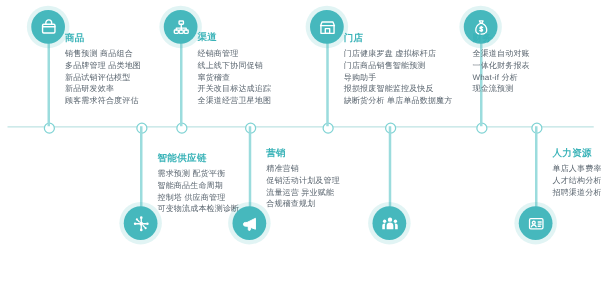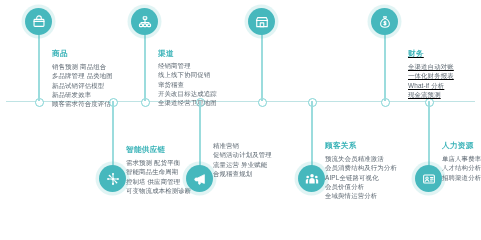--- a/index.html
+++ b/index.html
@@ -29,21 +29,21 @@
   
   .badge{
     position:absolute;width:27px;height:27px;border-radius:50%;
     background:#46b8bd;
     display:flex;align-items:center;justify-content:center;
     box-shadow:0 0 0 3.5px rgba(70,184,189,0.16);
   }
   .badge svg{display:block;}
 
   
-  .group{position:absolute;margin-top:23px;}
+  .group{position:absolute;}
   .g-title{
     font-size:7.6px;font-weight:bold;color:#3ab3b8;
     letter-spacing:.3px;line-height:10px;margin:0 0 3px 0;
     white-space:nowrap;
   }
   .g-item{
     font-size:6.4px;color:#5b6670;line-height:9.3px;
     white-space:nowrap;letter-spacing:.15px;
   }
 </style>
@@ -100,30 +100,38 @@
   </div>
 
   <div class="stem" style="left:261px;top:30px;height:71px;"></div>
   <div class="badge" style="left:248px;top:8px;">
     <svg width="14" height="14" viewBox="0 0 24 24" fill="none" stroke="#ffffff" stroke-width="1.9" stroke-linecap="round" stroke-linejoin="round">
       <path d="M3 9.5h18v10.5H3z"></path>
       <path d="M2.5 9.5 4.5 4.5h15l2 5"></path>
       <rect x="9" y="13.5" width="6" height="6.5"></rect>
     </svg>
   </div>
+  <div class="group" style="left:275px;top:26px;">
+    <div class="g-title">门店</div>
+    <div class="g-item">门店健康罗盘    虚拟标杆店</div>
+    <div class="g-item">门店商品销售智能预测</div>
+    <div class="g-item">导购助手</div>
+    <div class="g-item">报损报废智能监控及快反</div>
+    <div class="g-item">缺断货分析    单店单品数据魔方</div>
+  </div>
 
   <div class="stem" style="left:384px;top:30px;height:71px;"></div>
   <div class="badge" style="left:371px;top:8px;">
     <svg width="14" height="14" viewBox="0 0 24 24" fill="none" stroke="#ffffff" stroke-width="1.8" stroke-linecap="round" stroke-linejoin="round">
       <path d="M9.5 3h5l-1.6 3.2h-1.8z"></path>
       <path d="M12.9 6.2c4 1.8 6.6 5.6 6.6 9.4 0 3-2.4 5.4-7.5 5.4s-7.5-2.4-7.5-5.4c0-3.8 2.6-7.6 6.6-9.4"></path>
       <path d="M12 10.5v7M13.9 12.1c-.5-.5-1.2-.8-1.9-.8-1 0-1.8.6-1.8 1.4s.7 1.2 1.8 1.4c1.1.2 1.9.6 1.9 1.5s-.8 1.4-1.9 1.4c-.8 0-1.5-.3-2-.8"></path>
     </svg>
   </div>
-  <div class="group" style="left:408px;top:26px;text-decoration:underline;">
+  <div class="group" style="left:378px;top:26px;">
     <div class="g-title">财务</div>
     <div class="g-item">全渠道自动对账</div>
     <div class="g-item">一体化财务报表</div>
     <div class="g-item">What-if 分析</div>
     <div class="g-item">现金流预测</div>
   </div>
 
   <div class="stem" style="left:112px;top:101px;height:66px;"></div>
   <div class="badge" style="left:99px;top:165px;">
     <svg width="14" height="14" viewBox="0 0 24 24" fill="none" stroke="#ffffff" stroke-width="1.8" stroke-linecap="round">
@@ -147,45 +155,38 @@
 
   <div class="stem" style="left:199px;top:101px;height:66px;"></div>
   <div class="badge" style="left:186px;top:165px;">
     <svg width="14" height="14" viewBox="0 0 24 24" fill="#ffffff" stroke="#ffffff" stroke-width="1.3" stroke-linejoin="round">
       <path d="M19.5 4.5 8 10.2v5.1l11.5 4.2z"></path>
       <path d="M8 10.2H5.6a2.3 2.3 0 0 0 0 5.1H8z"></path>
       <path d="M9.6 16.2v3.6c0 .8.7 1.4 1.5 1.4s1.5-.6 1.5-1.4v-2.4z"></path>
     </svg>
   </div>
   <div class="group" style="left:213px;top:118px;">
+    <div class="g-title">营销</div>
     <div class="g-item">精准营销</div>
     <div class="g-item">促销活动计划及管理</div>
     <div class="g-item">流量运营    异业赋能</div>
     <div class="g-item">合规稽查规划</div>
   </div>
 
   <div class="stem" style="left:311px;top:101px;height:66px;"></div>
   <div class="badge" style="left:298px;top:165px;">
     <svg width="14" height="14" viewBox="0 0 24 24" fill="#ffffff" stroke="none">
       <circle cx="12" cy="6.4" r="3"></circle>
       <path d="M12 10.3c-2.7 0-4.6 1.7-4.6 4.2v5.2h9.2v-5.2c0-2.5-1.9-4.2-4.6-4.2z"></path>
       <circle cx="4.6" cy="8.6" r="2.3"></circle>
       <path d="M4.6 11.8c-1.9 0-3.2 1.2-3.2 3v4.9h3.6v-5.2c0-1 .3-1.9.8-2.6a4 4 0 0 0-1.2-.1z"></path>
       <circle cx="19.4" cy="8.6" r="2.3"></circle>
       <path d="M19.4 11.8c1.9 0 3.2 1.2 3.2 3v4.9H19v-5.2c0-1-.3-1.9-.8-2.6a4 4 0 0 1 1.2-.1z"></path>
     </svg>
   </div>
-  <div class="group" style="left:325px;top:118px;">
-    <div class="g-title">顾客关系</div>
-    <div class="g-item">预流失会员精准激活</div>
-    <div class="g-item">会员消费结构及行为分析</div>
-    <div class="g-item">AIPL全链路可视化</div>
-    <div class="g-item">会员价值分析</div>
-    <div class="g-item">全域舆情运营分析</div>
-  </div>
 
   <div class="stem" style="left:428px;top:101px;height:66px;"></div>
   <div class="badge" style="left:415px;top:165px;">
     <svg width="14" height="14" viewBox="0 0 24 24" fill="none" stroke="#ffffff" stroke-width="1.8" stroke-linecap="round" stroke-linejoin="round">
       <rect x="2.8" y="5" width="18.4" height="14" rx="1.8"></rect>
       <circle cx="8.6" cy="10.6" r="2"></circle>
       <path d="M5.4 16.2c.5-1.6 1.8-2.5 3.2-2.5s2.7.9 3.2 2.5"></path>
       <path d="M14.6 9.6h4.2M14.6 12.5h4.2M14.6 15.4h3"></path>
     </svg>
   </div>

